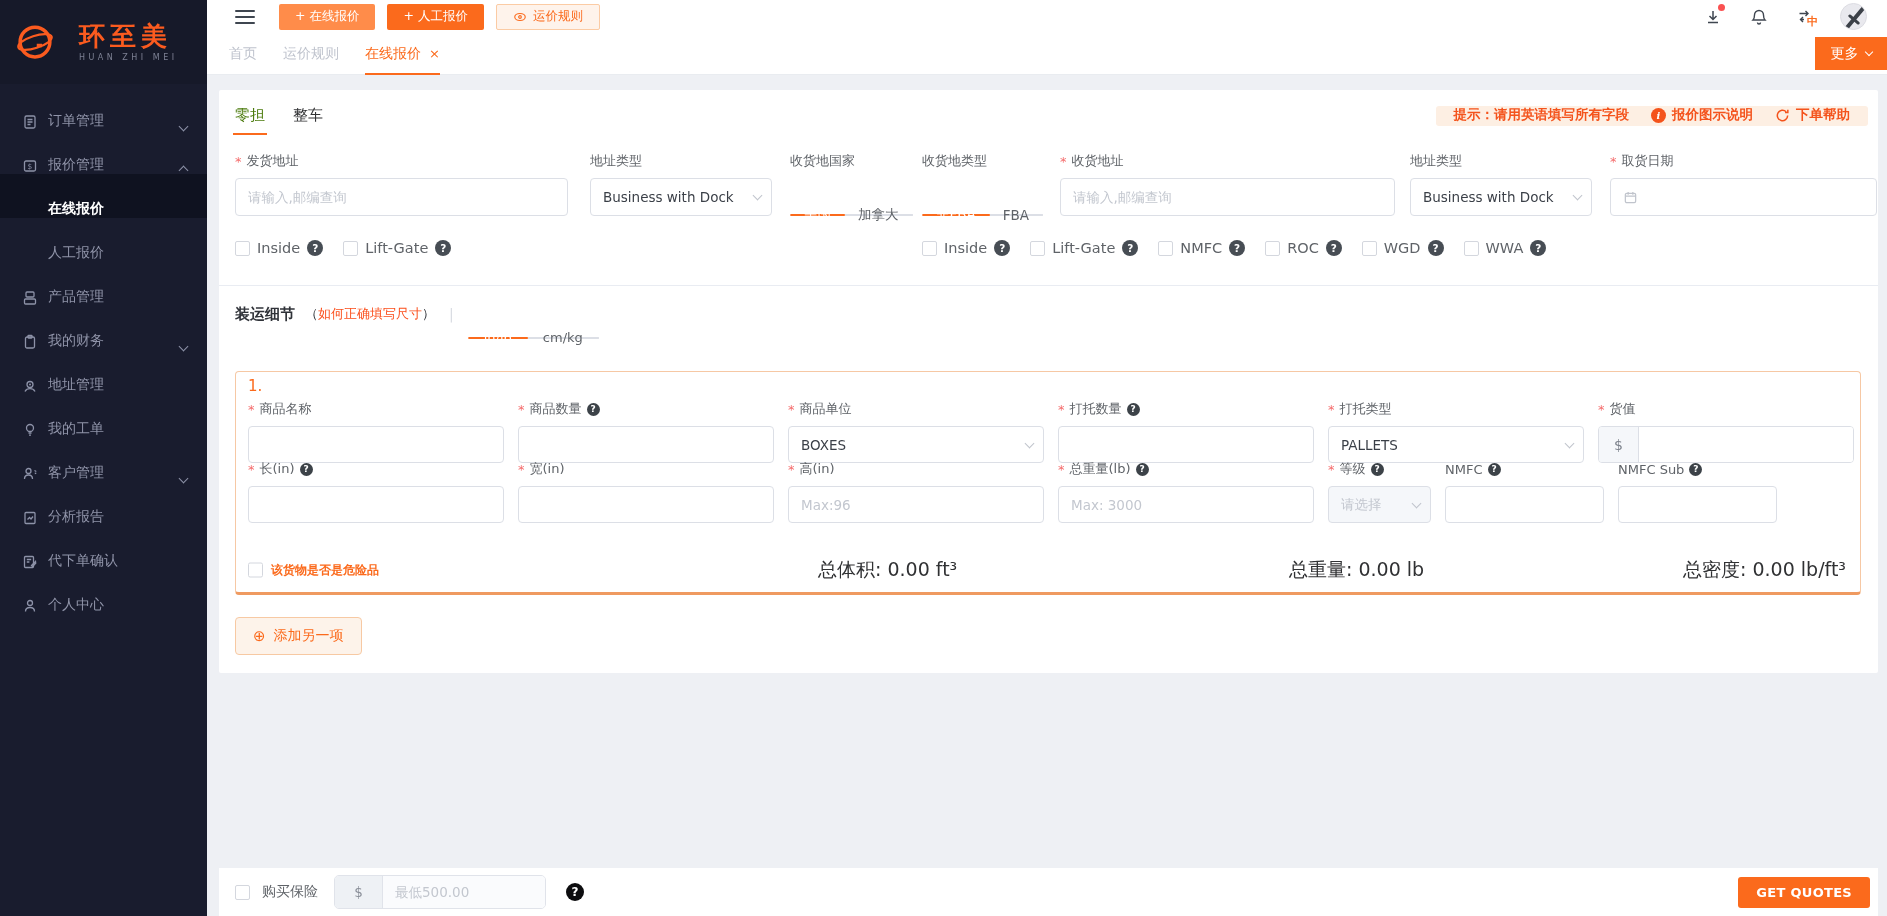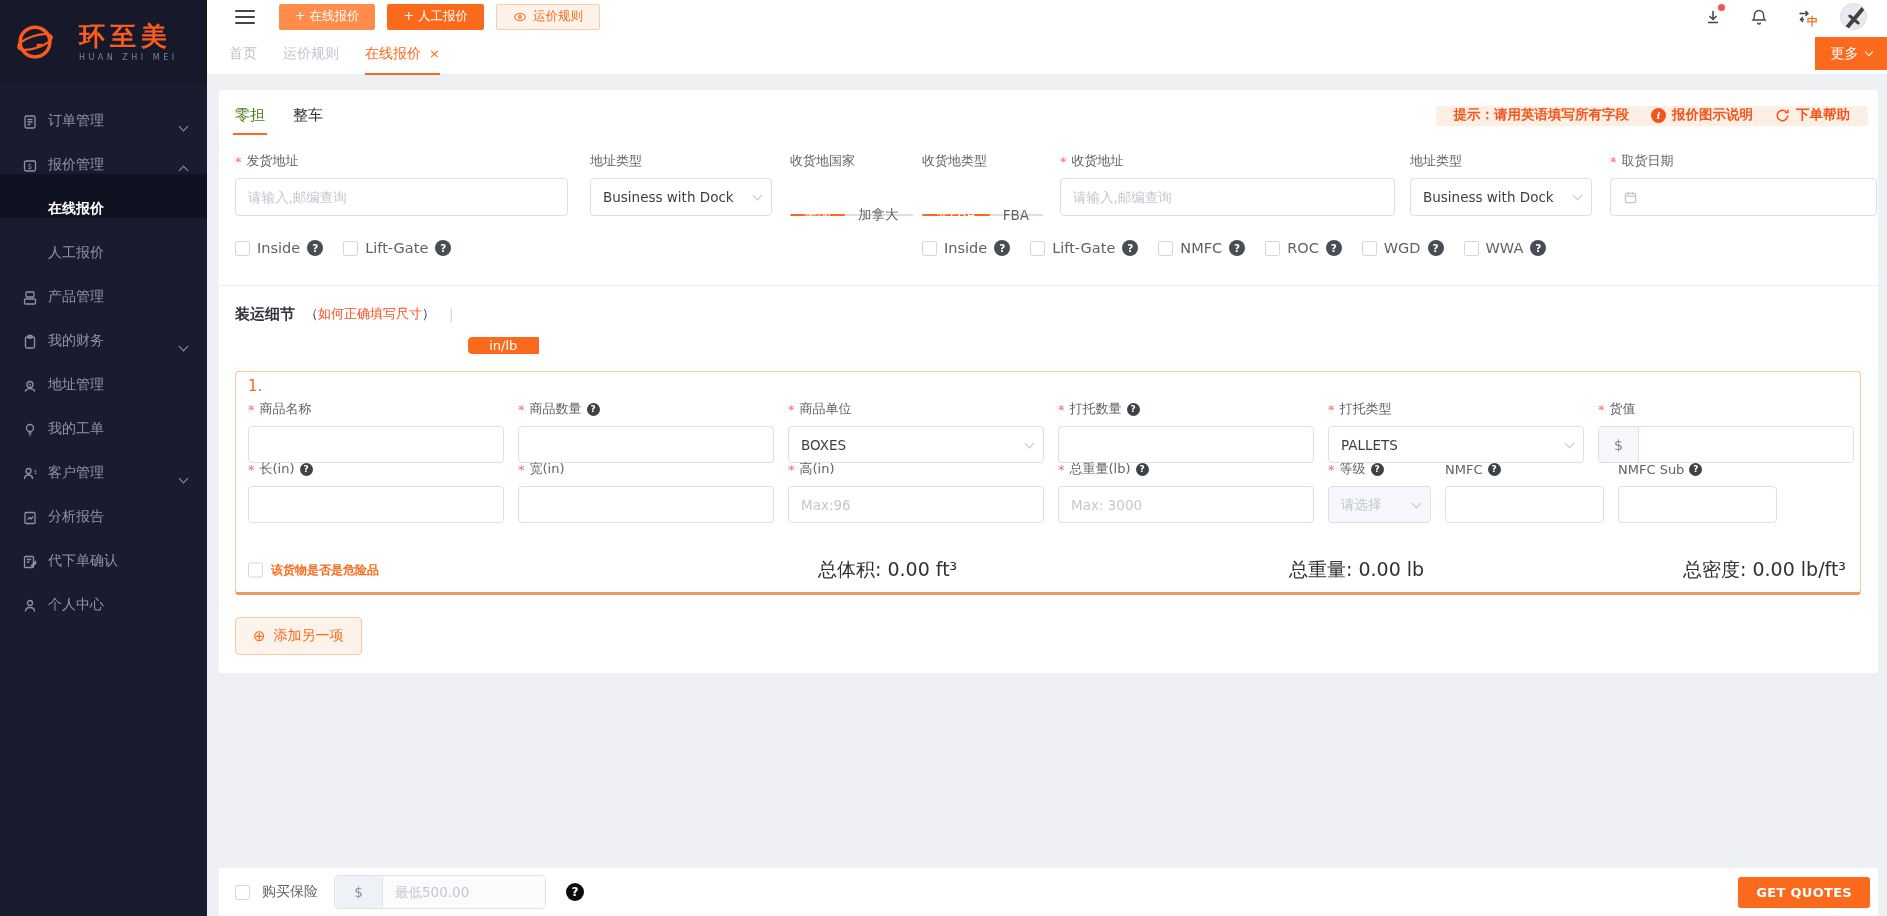--- a/index.html
+++ b/index.html
@@ -82,21 +82,21 @@
   .svcrow { position:absolute; top:150px; display:flex; align-items:center; gap:20px; }
   .svc { display:flex; align-items:center; gap:7px; font-size:14.5px; color:#5f6368; }
 
   .divider { position:absolute; top:195px; left:0; right:0; height:1px; background:#e9ecf2; }
 
   .shiprow { position:absolute; top:206px; left:16px; height:36px; display:flex; align-items:center; gap:10px; }
   .shiptitle { font-size:15px; font-weight:bold; color:#2f3238; }
   .shiptip { font-size:13px; color:#2f3238; }
   .shiptip em { font-style:normal; color:#fb4f1c; }
   .pipe { color:#d8dbe2; margin:0 4px; }
-  .seg.small { height:27px;flex-direction:column; }
+  .seg.small { height:27px; }
   .seg.small span { font-size:13px; padding:0 15px; }
 
   
   .card { position:absolute; left:16px; right:17px; top:281px; height:224px; border:1px solid #f6c8a4; border-bottom:3px solid #ef9a60; border-radius:4px; background:#fff; }
   .cardnum { position:absolute; top:5px; left:12px; color:#fb6a1c; font-size:15px; }
   .ccol { position:absolute; top:28px; }
   .ccol.r2 { top:88px; }
   .ccol .inp, .ccol .sel { height:37px; }
   .igroup { display:flex; height:37px; border:1px solid #dcdfe6; border-radius:4px; overflow:hidden; }
   .igroup .pre { width:40px; background:#f5f7fa; border-right:1px solid #dcdfe6; color:#7d828c; display:flex; align-items:center; justify-content:center; font-size:14px; }

